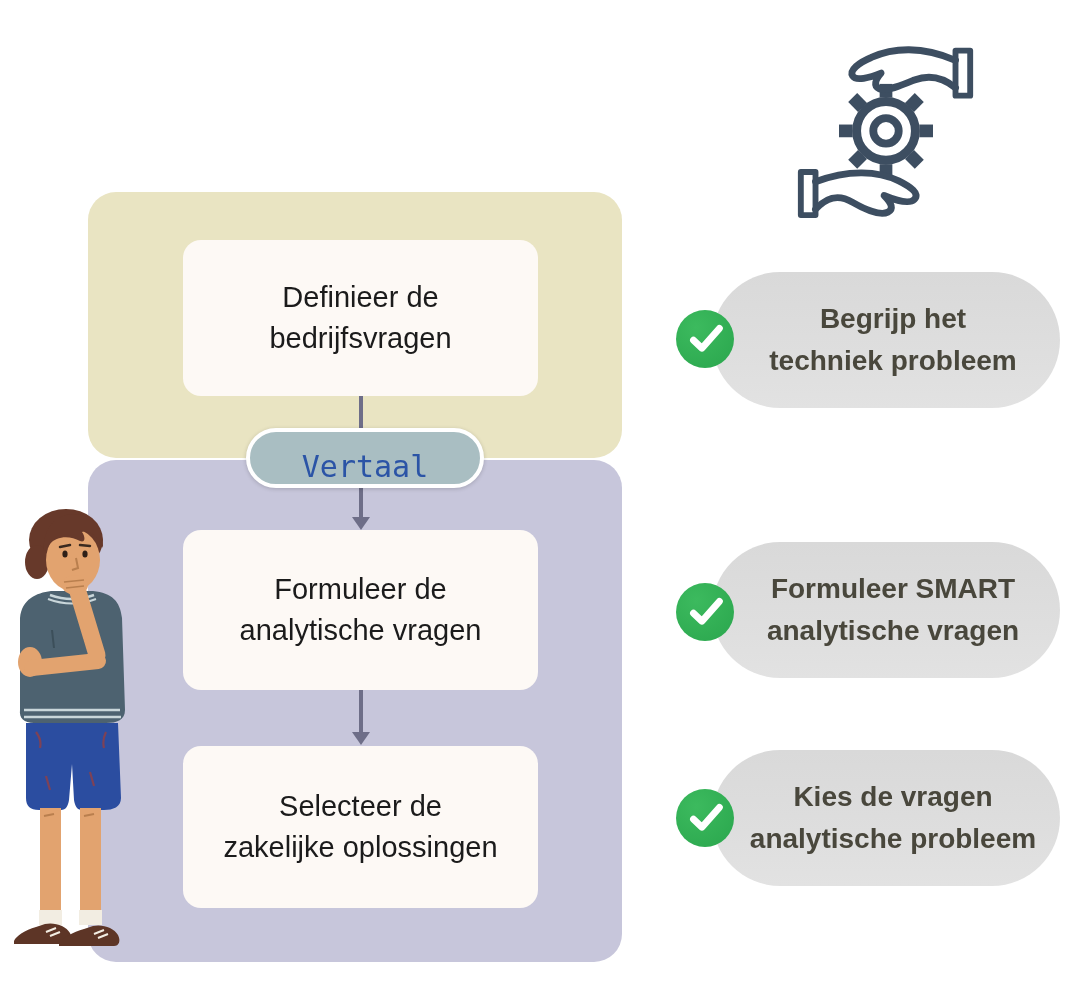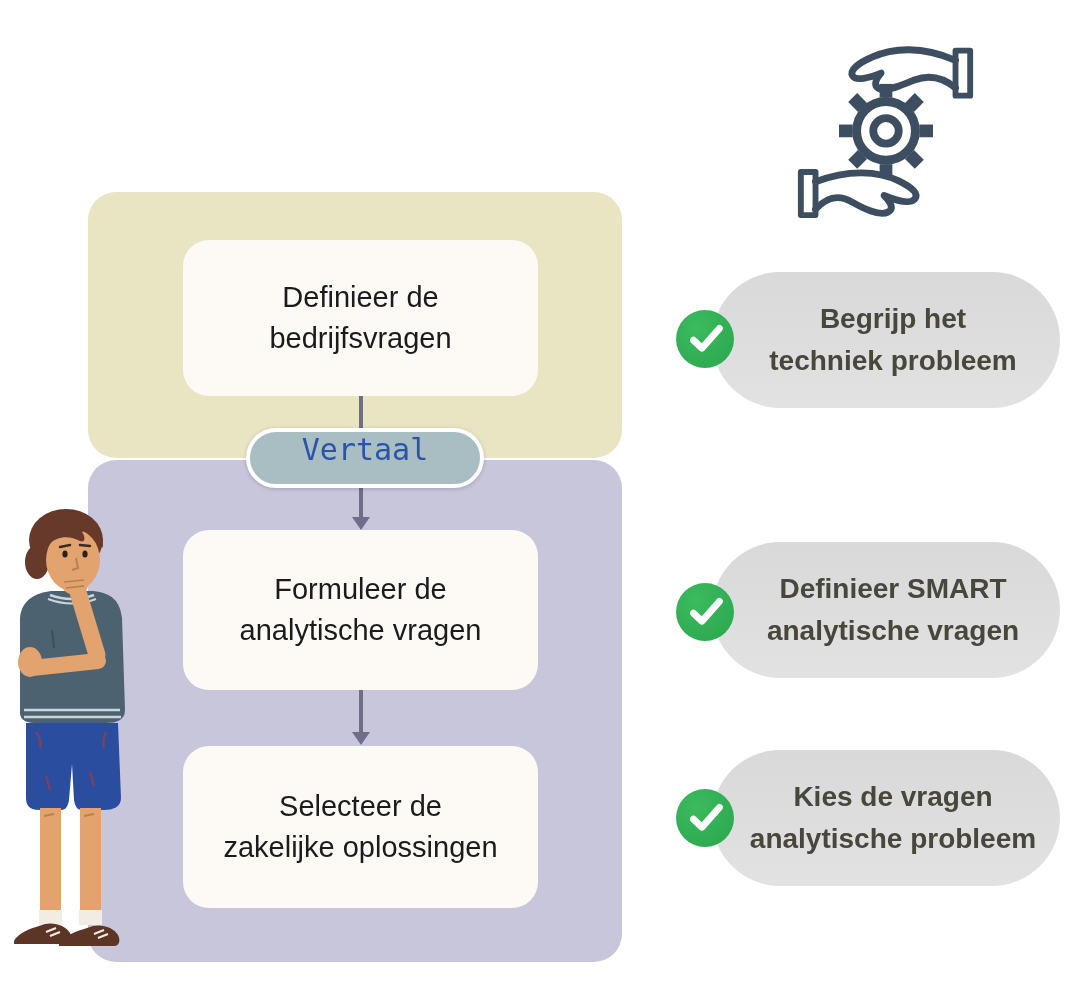--- a/index.html
+++ b/index.html
@@ -6,21 +6,21 @@
   .canvas{
     position:relative;width:1072px;height:992px;background:#ffffff;overflow:hidden;
     font-family:"Liberation Sans",sans-serif;
   }
   
   .phase{position:absolute;left:88px;width:534px;border-radius:28px;}
   .phase-business{top:192px;height:266px;background:#e9e4c2;}
   .phase-analytics{top:460px;height:502px;background:#c7c6db;}
 
   .flow-node{
-    position:absolute;left:183px;width:355px;border-radius:26px;background:#fdf9f5;
+    position:absolute;left:183px;width:355px;border-radius:18px;background:#fdf9f5;
     display:flex;flex-direction:column;align-items:center;justify-content:center;
     font-size:29px;line-height:1.42;color:#1b1b1b;text-align:center;z-index:3;
   }
   .node-1{top:240px;height:156px;}
   .node-2{top:530px;height:160px;}
   .node-3{top:746px;height:162px;}
 
   .connector-line{position:absolute;left:359px;width:4px;background:#6e6e88;z-index:2;}
   .line-1{top:396px;height:34px;}
   .arrow{position:absolute;left:351px;width:20px;z-index:2;}
@@ -31,21 +31,21 @@
   .arrow-2{top:488px;height:43px;}
   .arrow-2 .shaft{height:30px;}
   .arrow-2 .head{top:29px;}
   .arrow-3{top:688px;height:58px;}
   .arrow-3 .shaft{height:45px;}
   .arrow-3 .head{top:44px;}
 
   .translate-pill{
     position:absolute;left:246px;top:428px;width:238px;height:60px;box-sizing:border-box;
     background:#a9bec2;border:4px solid #ffffff;border-radius:32px;z-index:4;
-    display:flex;align-items:flex-start;justify-content:center;
+    display:flex;align-items:flex-end;justify-content:center;
     font-family:"DejaVu Sans Mono",monospace;font-size:30px;color:#2b54a6;
     box-shadow:0 1px 4px rgba(0,0,0,.18);
   }
 
   
   .hands-gear{position:absolute;left:793px;top:30px;width:186px;height:192px;}
   .check-pill{
     position:absolute;left:712px;width:348px;height:136px;border-radius:70px;
     background:linear-gradient(180deg,#d9d9d9 0%,#dedede 60%,#e2e2e2 100%);
     display:flex;flex-direction:column;align-items:center;justify-content:center;
@@ -139,21 +139,21 @@
     <span>Begrijp het</span>
     <span>techniek probleem</span>
   </div>
   <div class="check-circle cc-1">
     <svg viewBox="0 0 24 24">
         <path d="M6 12.6 L10.4 16.8 L19.5 6.5" stroke="#ffffff" stroke-width="3.6" fill="none" stroke-linecap="round" stroke-linejoin="round"></path>
       </svg>
   </div>
 
   <div class="check-pill pill-2">
-    <span>Definieer SMART</span>
+    <span>Formuleer SMART</span>
     <span>analytische vragen</span>
   </div>
   <div class="check-circle cc-2">
     <svg viewBox="0 0 24 24">
         <path d="M6 12.6 L10.4 16.8 L19.5 6.5" stroke="#ffffff" stroke-width="3.6" fill="none" stroke-linecap="round" stroke-linejoin="round"></path>
       </svg>
   </div>
 
   <div class="check-pill pill-3">
     <span>Kies de vragen</span>

